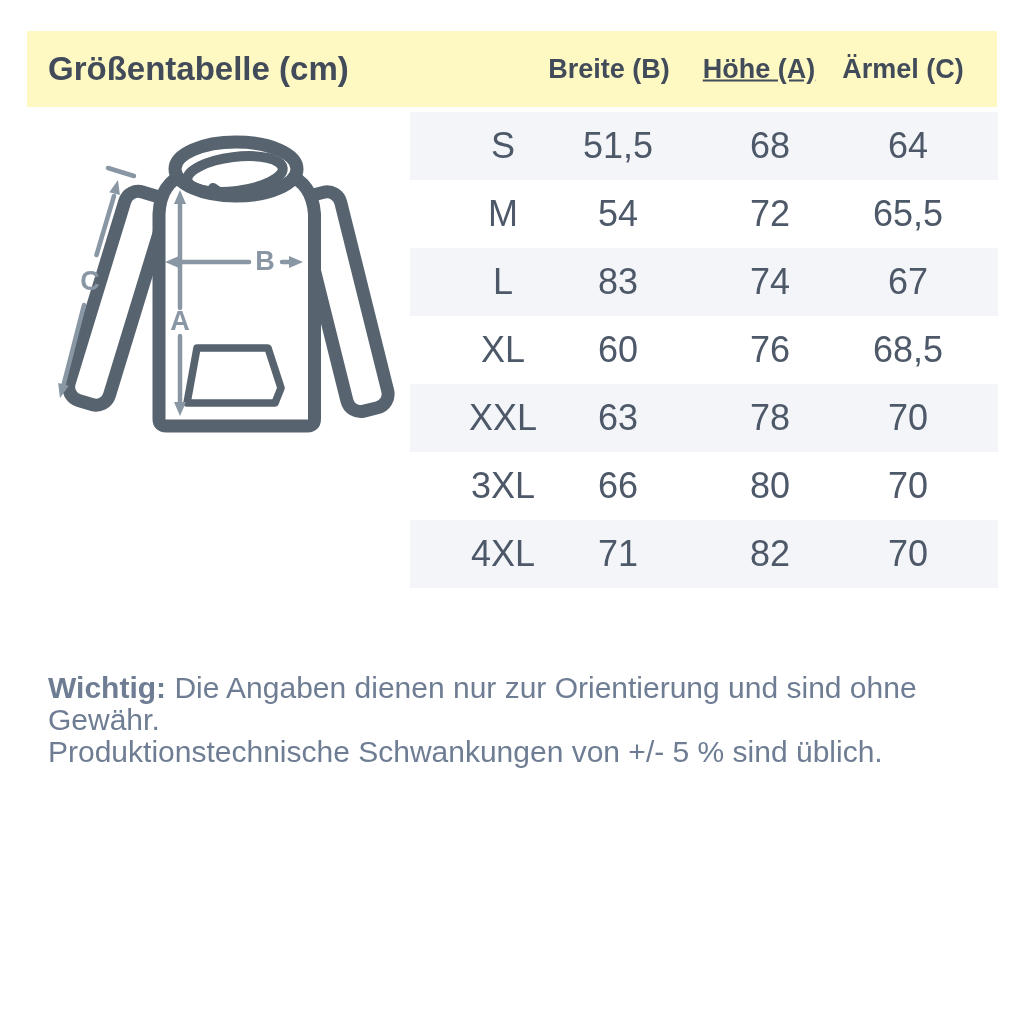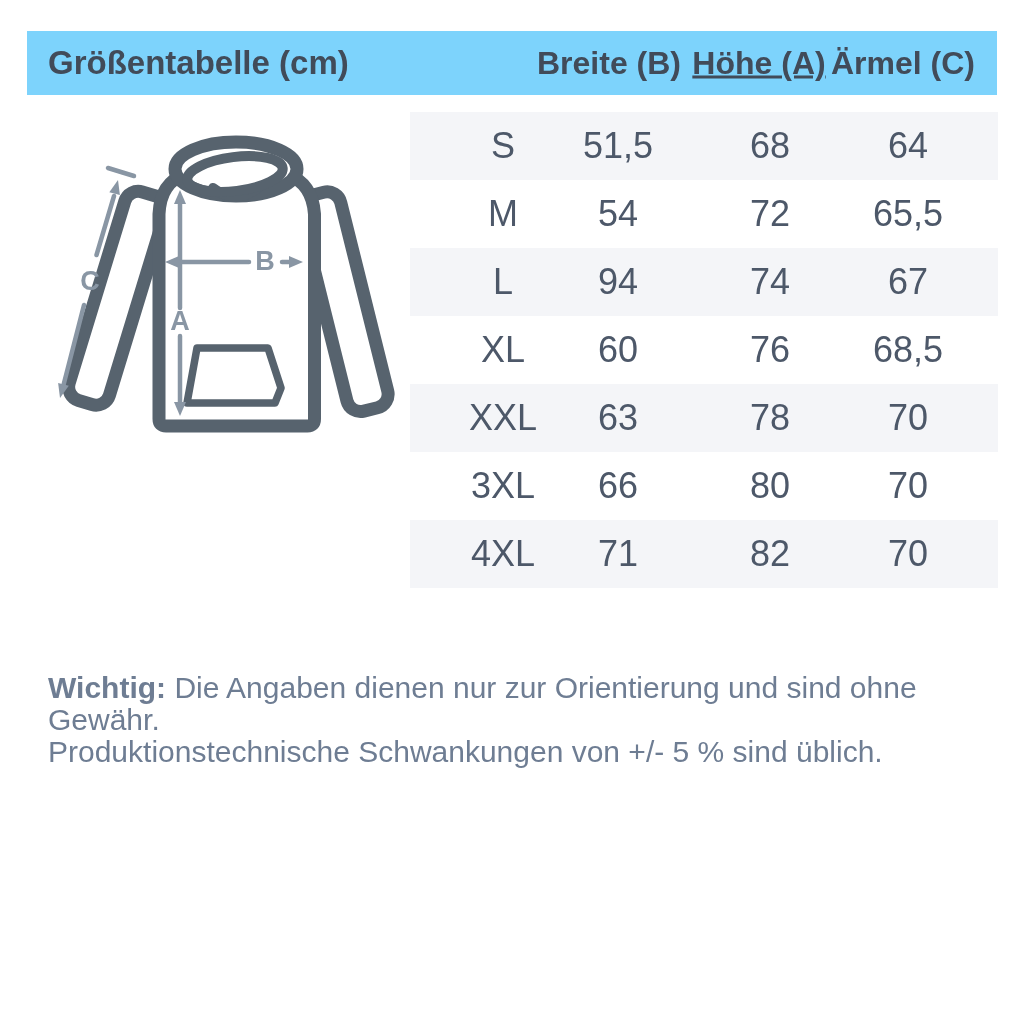--- a/index.html
+++ b/index.html
@@ -1,30 +1,30 @@
 <!DOCTYPE html>
 <html><head>
 <meta charset="utf-8">
 <style>
   html,body{margin:0;padding:0;}
   body{
     width:1024px;height:1024px;position:relative;overflow:hidden;
     background:#ffffff;font-family:"Liberation Sans",sans-serif;
   }
   .hdr{
-    position:absolute;left:27px;top:31px;width:970px;height:64px;
-    background:#7dd3fc;color:#414b59;
+    position:absolute;left:27px;top:31px;width:970px;height:76px;
+    background:#fef9c3;color:#414b59;
   }
   .hdr .title{
     position:absolute;left:21px;top:50%;transform:translateY(-50%);
     font-size:33px;font-weight:bold;white-space:nowrap;
   }
   .hcol{
     position:absolute;top:50%;transform:translate(-50%,-50%);
-    font-size:32px;font-weight:bold;white-space:nowrap;
+    font-size:27px;font-weight:bold;white-space:nowrap;
   }
   .hcol.c1{left:582px;}
   .hcol.c2{left:732px;text-decoration:underline;}
   .hcol.c3{left:876px;}
   #rows{position:absolute;left:410px;top:112px;width:588px;}
   .trow{position:relative;height:68px;}
   .trow.striped{background:#f4f5f8;}
   .cell{
     position:absolute;top:50%;transform:translate(-50%,-50%);
     font-size:36px;color:#4d5869;white-space:nowrap;
@@ -107,21 +107,21 @@
       <span class="cell" style="left: 498px;">64</span>
     </div>
     <div class="trow">
       <span class="cell" style="left: 93px;">M</span>
       <span class="cell" style="left: 208px;">54</span>
       <span class="cell" style="left: 360px;">72</span>
       <span class="cell" style="left: 498px;">65,5</span>
     </div>
     <div class="trow striped">
       <span class="cell" style="left: 93px;">L</span>
-      <span class="cell" style="left: 208px;">94</span>
+      <span class="cell" style="left: 208px;">83</span>
       <span class="cell" style="left: 360px;">74</span>
       <span class="cell" style="left: 498px;">67</span>
     </div>
     <div class="trow">
       <span class="cell" style="left: 93px;">XL</span>
       <span class="cell" style="left: 208px;">60</span>
       <span class="cell" style="left: 360px;">76</span>
       <span class="cell" style="left: 498px;">68,5</span>
     </div>
     <div class="trow striped">

